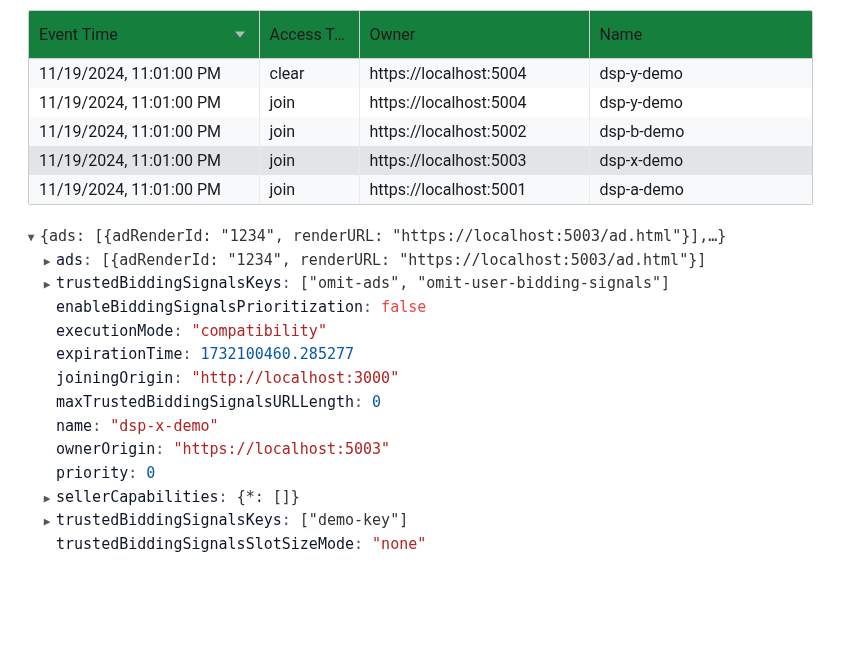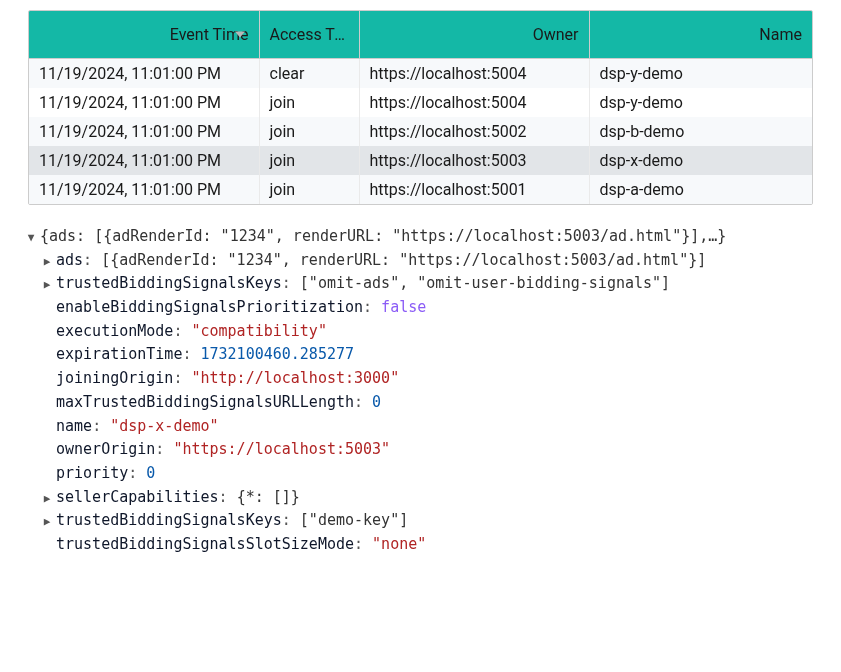--- a/index.html
+++ b/index.html
@@ -46,28 +46,28 @@
       border: 1px solid #ccc;
       border-radius: 2px;
       overflow: hidden;
       margin-bottom: 20px;
     }
     table {
       width: 100%;
       border-collapse: collapse;
     }
     th {
-      text-align: right;
+      text-align: left;
       padding: 14px 10px;
       font-weight: 400;
       font-size: 16px;
       color: #1a1a1a;
       border-right: 1px solid #ccc;
       border-bottom: 1px solid #ccc;
-      background: #14b8a6;
+      background: #15803d;
       white-space: nowrap;
       overflow: hidden;
       text-overflow: ellipsis;
       position: relative;
     }
     th:last-child { border-right: none; }
     th .sort-ind {
       position: absolute;
       right: 12px;
       top: 50%;
@@ -111,21 +111,21 @@
       margin-right: 2px;
     }
     .tog.open::before { content: "▼"; }
     .tog.closed::before { content: "▶"; }
     .ind0 { padding-left: 14px; }
     .ind1 { padding-left: 30px; }
     .k { color: #0f172a; }
     .sep { color: #555; }
     .s { color: #b02424; }
     .n { color: #0959aa; }
-    .b { color: #8b5cf6; }
+    .b { color: #ef4444; }
     .pun { color: #333; }
   </style>
 </head>
 <body>
 
 <div class="container">
 
   <div class="table-wrap">
     <table>
       <thead>

